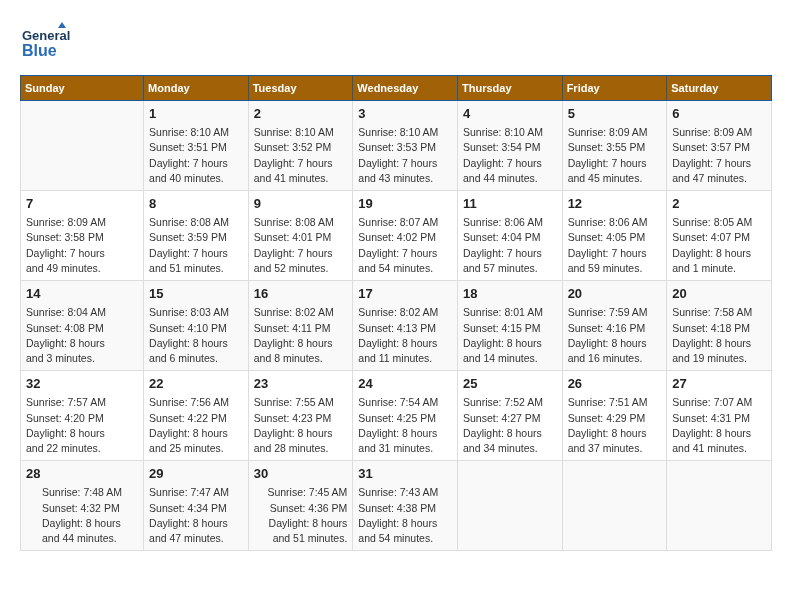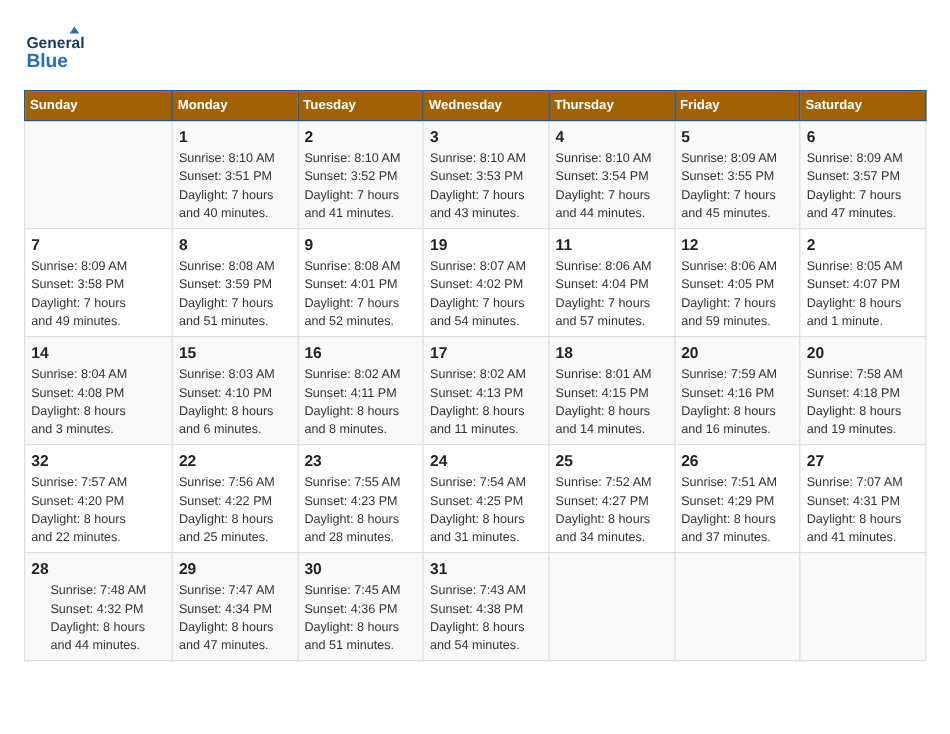--- a/index.html
+++ b/index.html
@@ -318,21 +318,21 @@
         </td>
         <td>
           <span class="day-num">29</span>
           <div class="cell-text" style="white-space: pre-line;">Sunrise: 7:47 AM
 Sunset: 4:34 PM
 Daylight: 8 hours
 and 47 minutes.</div>
         </td>
         <td>
           <span class="day-num">30</span>
-          <div class="cell-text" style="white-space: pre-line;">Sunrise: 7:45 AM
+          <div class="cell-text" style="white-space: pre-line; text-align: right;">Sunrise: 7:45 AM
 Sunset: 4:36 PM
 Daylight: 8 hours
 and 51 minutes.</div>
         </td>
         <td>
           <span class="day-num">31</span>
           <div class="cell-text" style="white-space: pre-line;">Sunrise: 7:43 AM
 Sunset: 4:38 PM
 Daylight: 8 hours
 and 54 minutes.</div>

